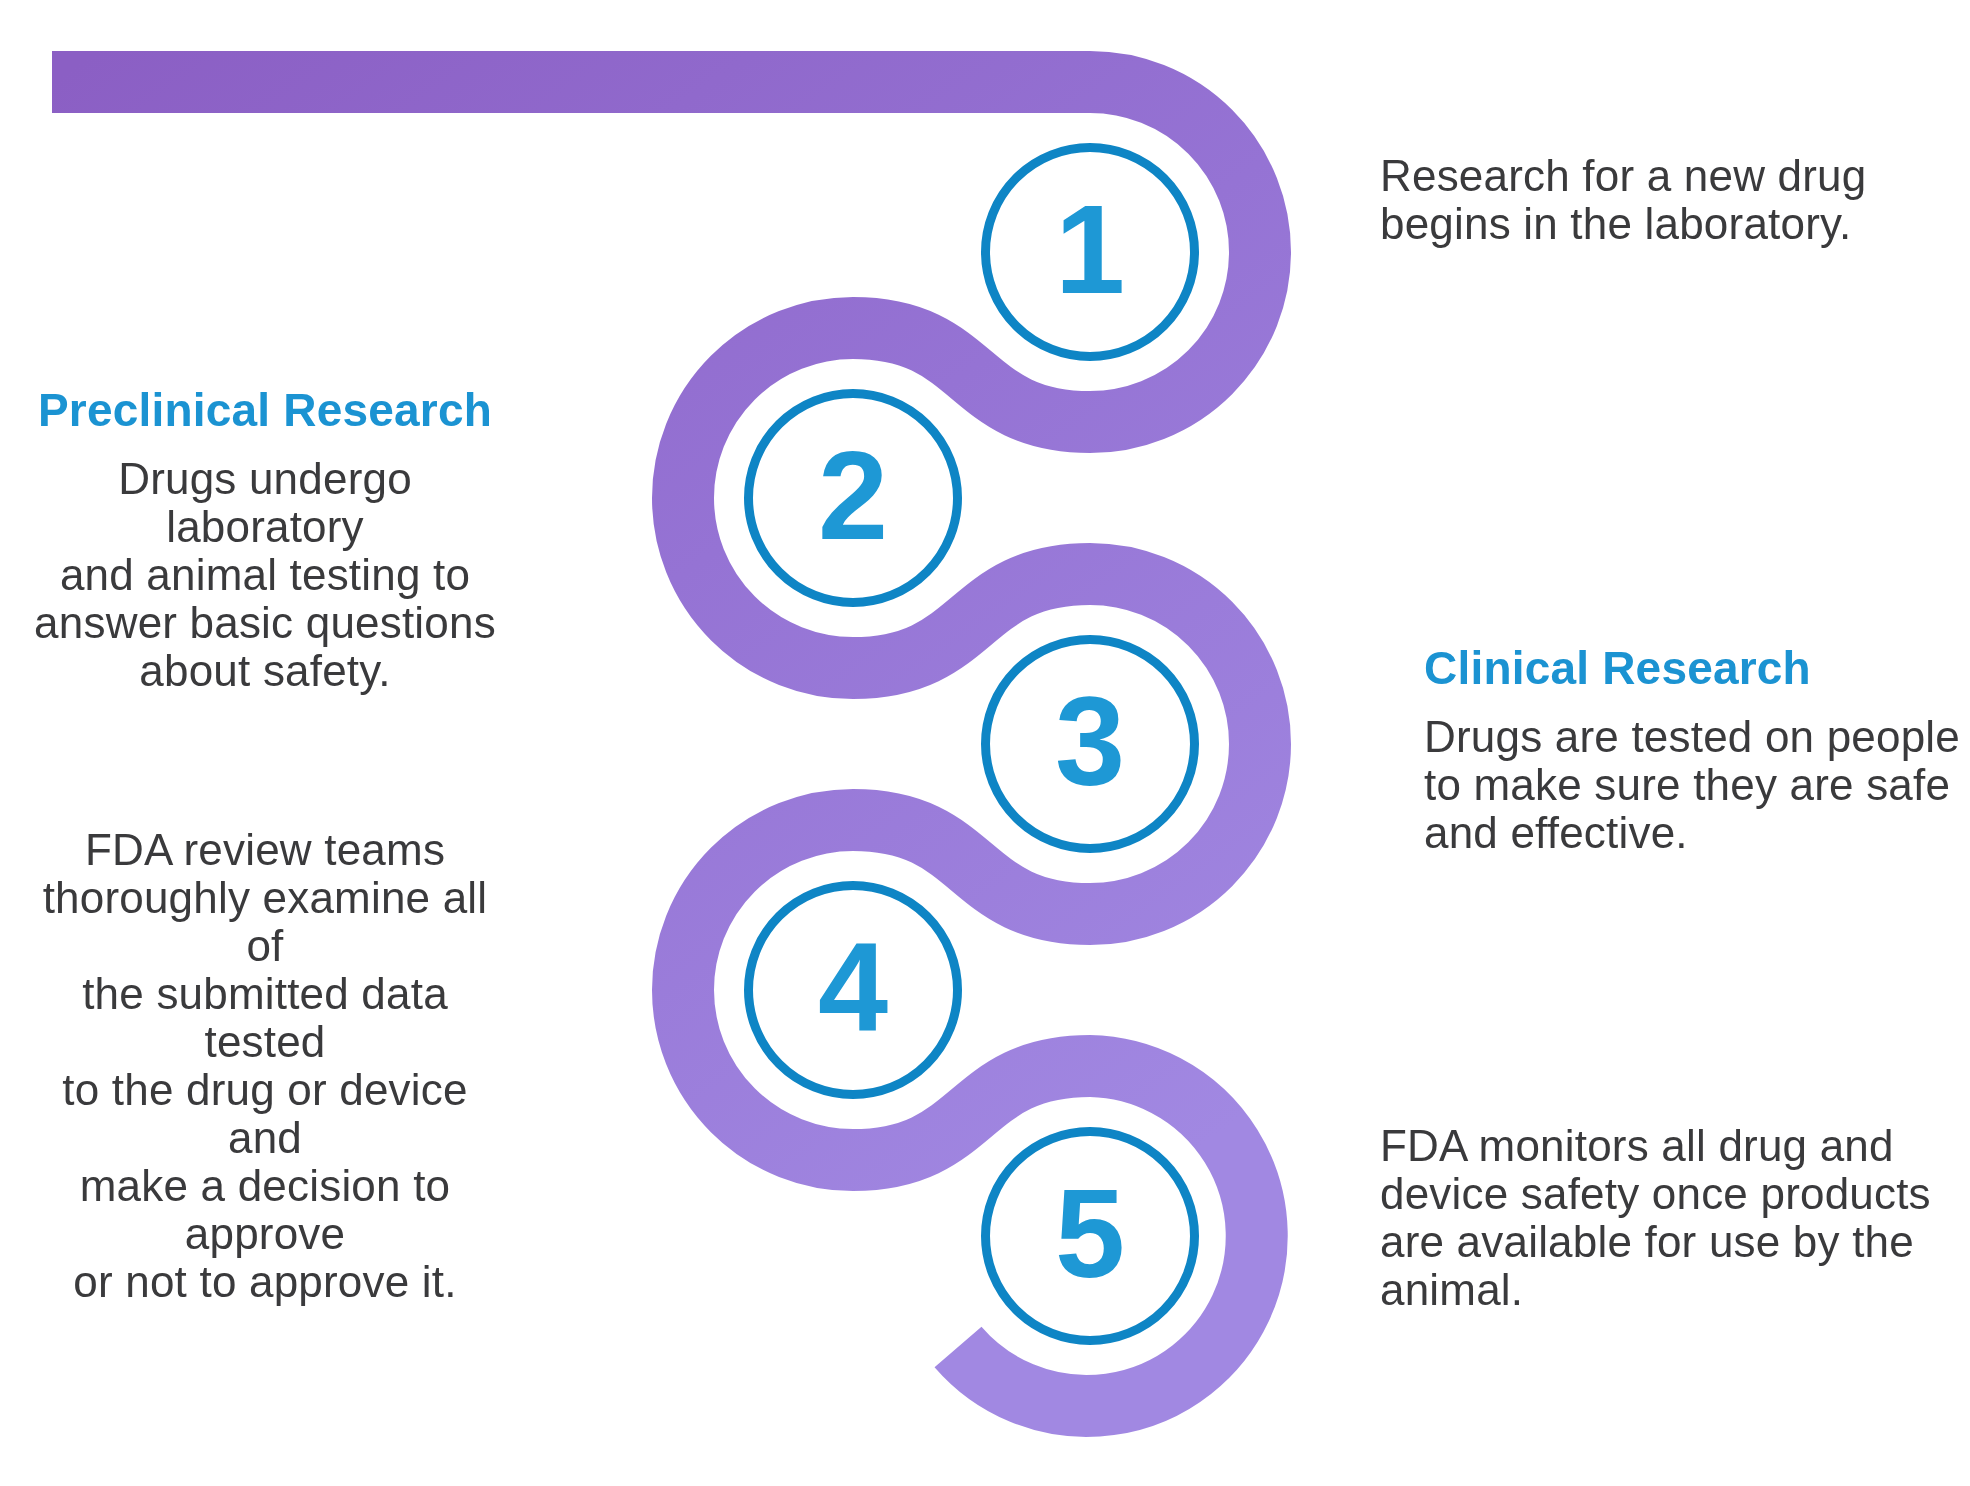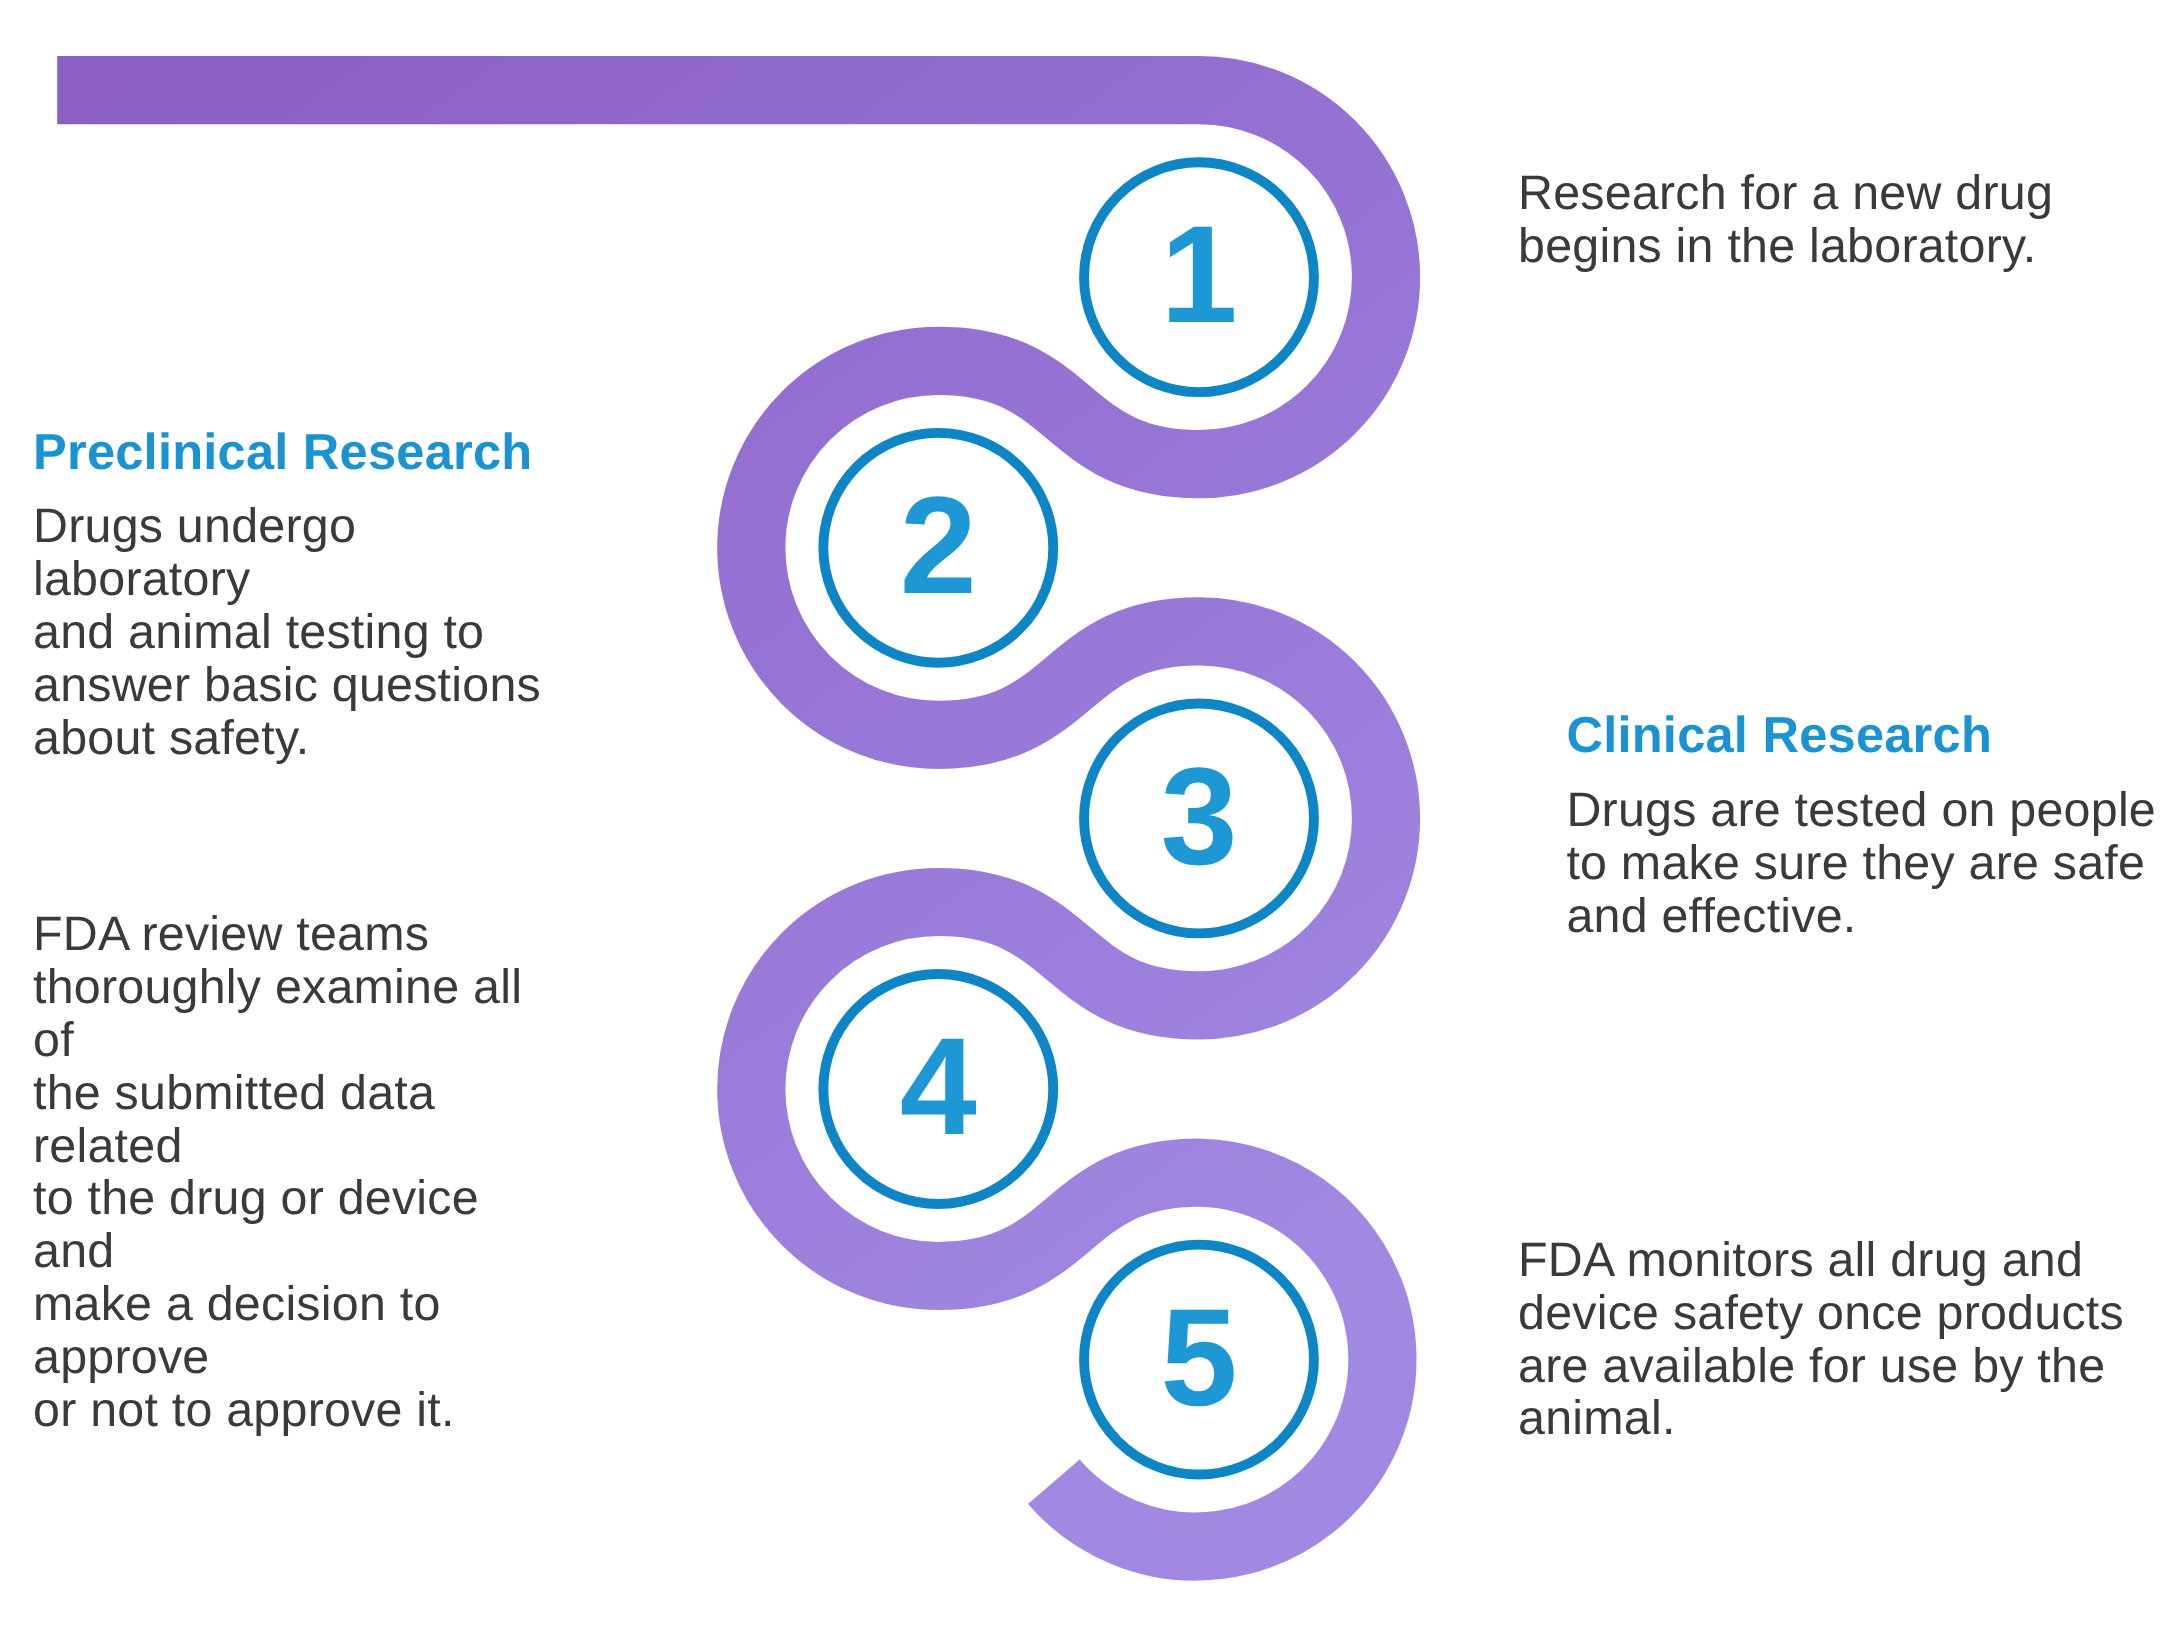--- a/index.html
+++ b/index.html
@@ -34,21 +34,21 @@
   .badge-number {
     font-size: 126px;
     font-weight: 700;
     color: #1e98d5;
     line-height: 1;
     transform: translateY(-2px);
   }
   .step-text {
     position: absolute;
   }
-  .step-text.align-right { text-align: left; }
+  .step-text.align-right { text-align: center; }
   .step-title {
     margin: 0 0 16px 0;
     font-size: 46px;
     font-weight: 700;
     line-height: 57px;
     color: #1b93d2;
     white-space: pre-line;
     letter-spacing: 0.2px;
   }
   .step-desc {
@@ -131,21 +131,21 @@
   <div class="step-text" id="text-3">
     <h2 class="step-title">Clinical Research</h2>
     <p class="step-desc">Drugs are tested on people
 to make sure they are safe
 and effective.</p>
   </div>
 
   <div class="step-text align-right" id="text-4">
     <p class="step-desc">FDA review teams
 thoroughly examine all of
-the submitted data related
+the submitted data tested
 to the drug or device and
 make a decision to approve
 or not to approve it.</p>
   </div>
 
   <div class="step-text" id="text-5">
     <p class="step-desc">FDA monitors all drug and
 device safety once products
 are available for use by the
 animal.</p>

